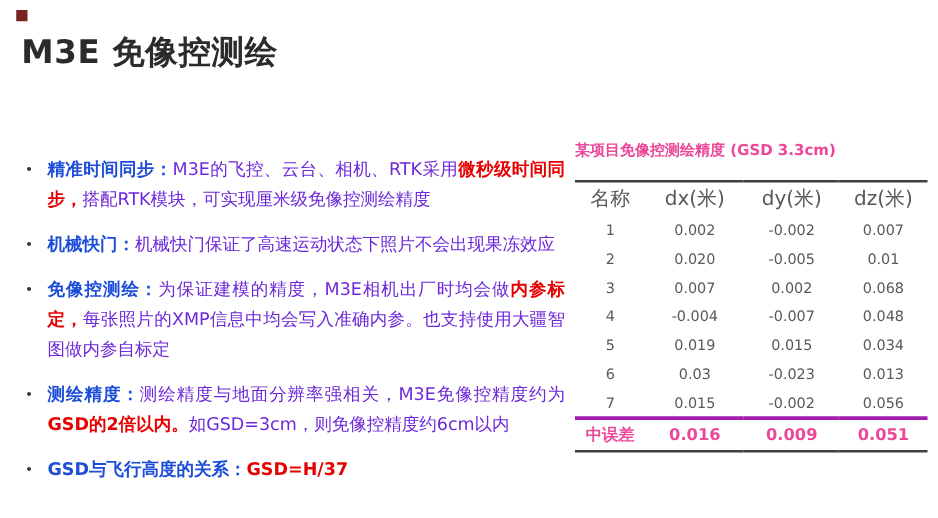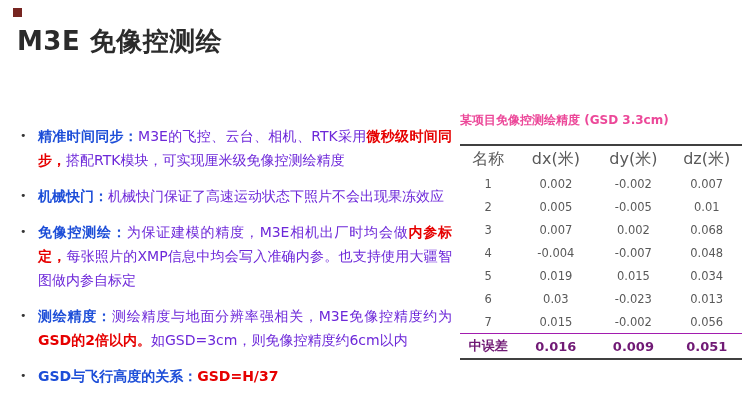--- a/index.html
+++ b/index.html
@@ -60,23 +60,23 @@
   table.acc th {
     font-weight:normal; color:#595959;
     font-size:16px; height:26px;
     text-align:center; padding:0;
   }
   table.acc td {
     color:#595959; font-size:11.5px;
     height:23px; text-align:center; padding:0;
   }
   table.acc tfoot td {
-    font-weight:bold; color:#701a75;
+    font-weight:bold; color:#ec4899;
     font-size:13px; height:24px;
-    border-top:1px solid #a21caf;
+    border-top:3px solid #a21caf;
   }
 </style>
 </head>
 <body>
 
 <div class="slide">
   <div class="corner-mark"></div>
   <h1 class="slide-title">M3E 免像控测绘</h1>
 
   <ul class="bullets" id="bullet-list">
@@ -106,21 +106,21 @@
         </thead>
       <tbody id="acc-body">
           <tr>
             <td>1</td>
             <td>0.002</td>
             <td>-0.002</td>
             <td>0.007</td>
           </tr>
           <tr>
             <td>2</td>
-            <td>0.005</td>
+            <td>0.020</td>
             <td>-0.005</td>
             <td>0.01</td>
           </tr>
           <tr>
             <td>3</td>
             <td>0.007</td>
             <td>0.002</td>
             <td>0.068</td>
           </tr>
           <tr>

